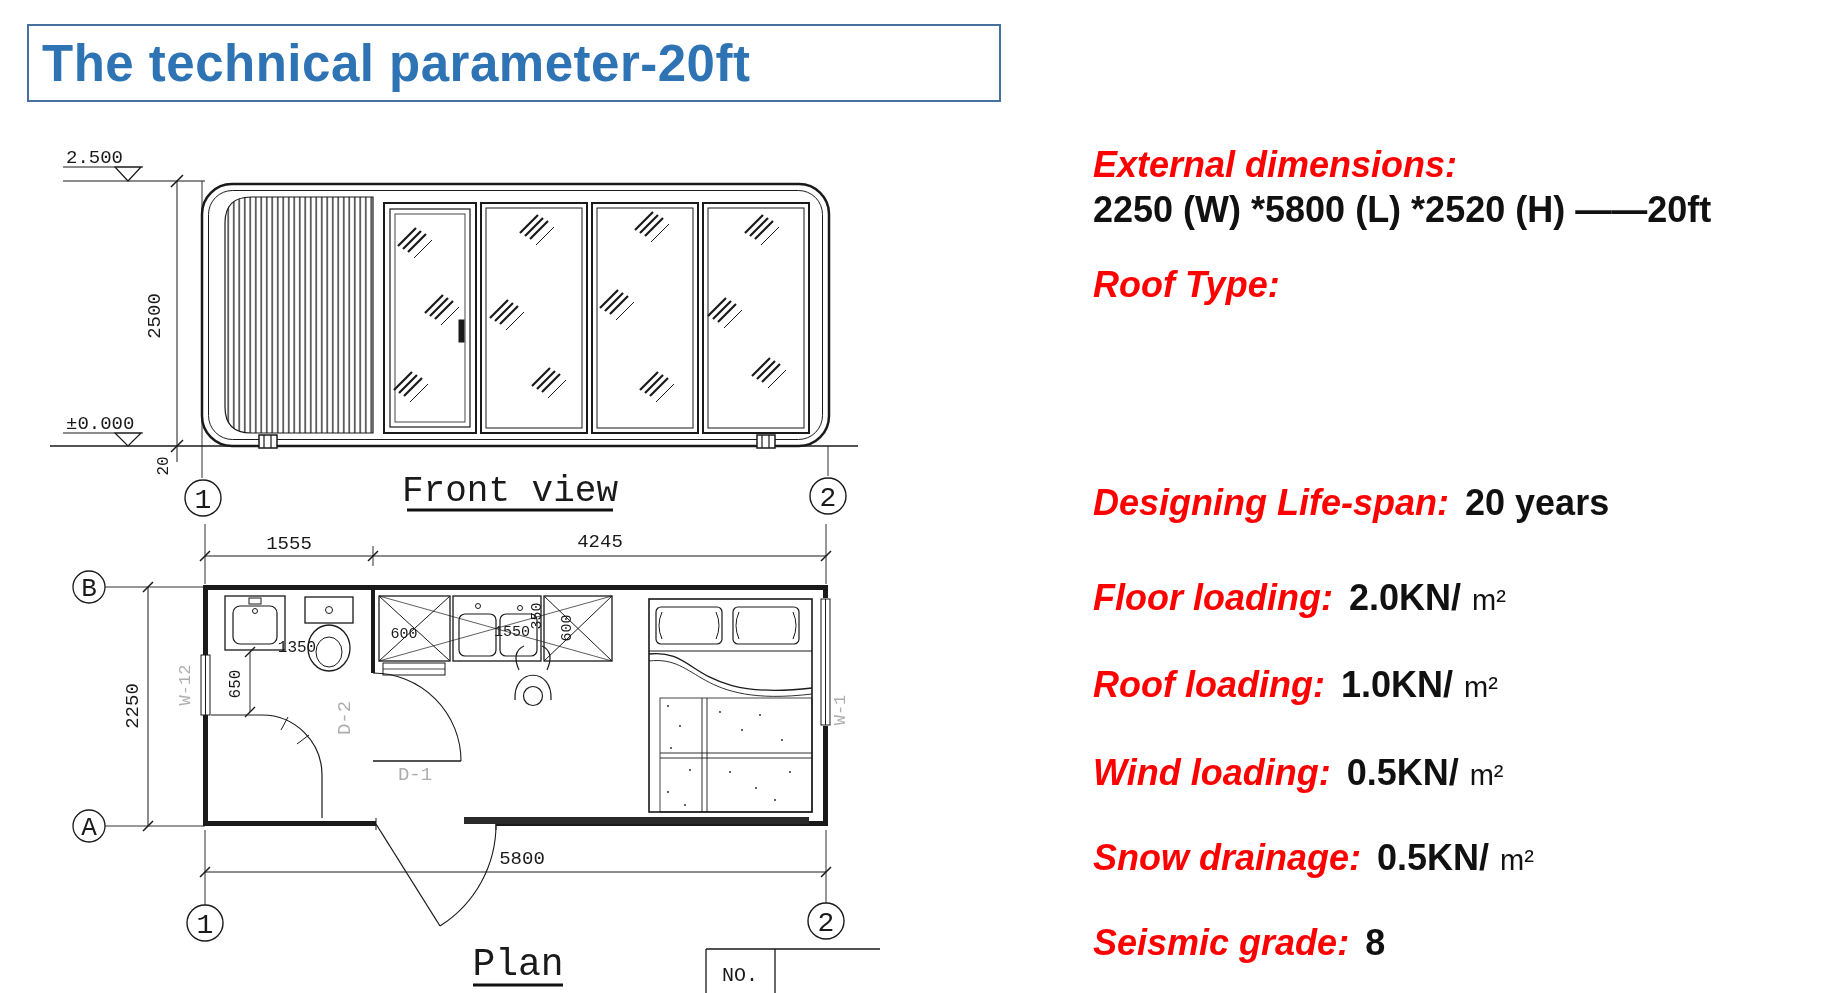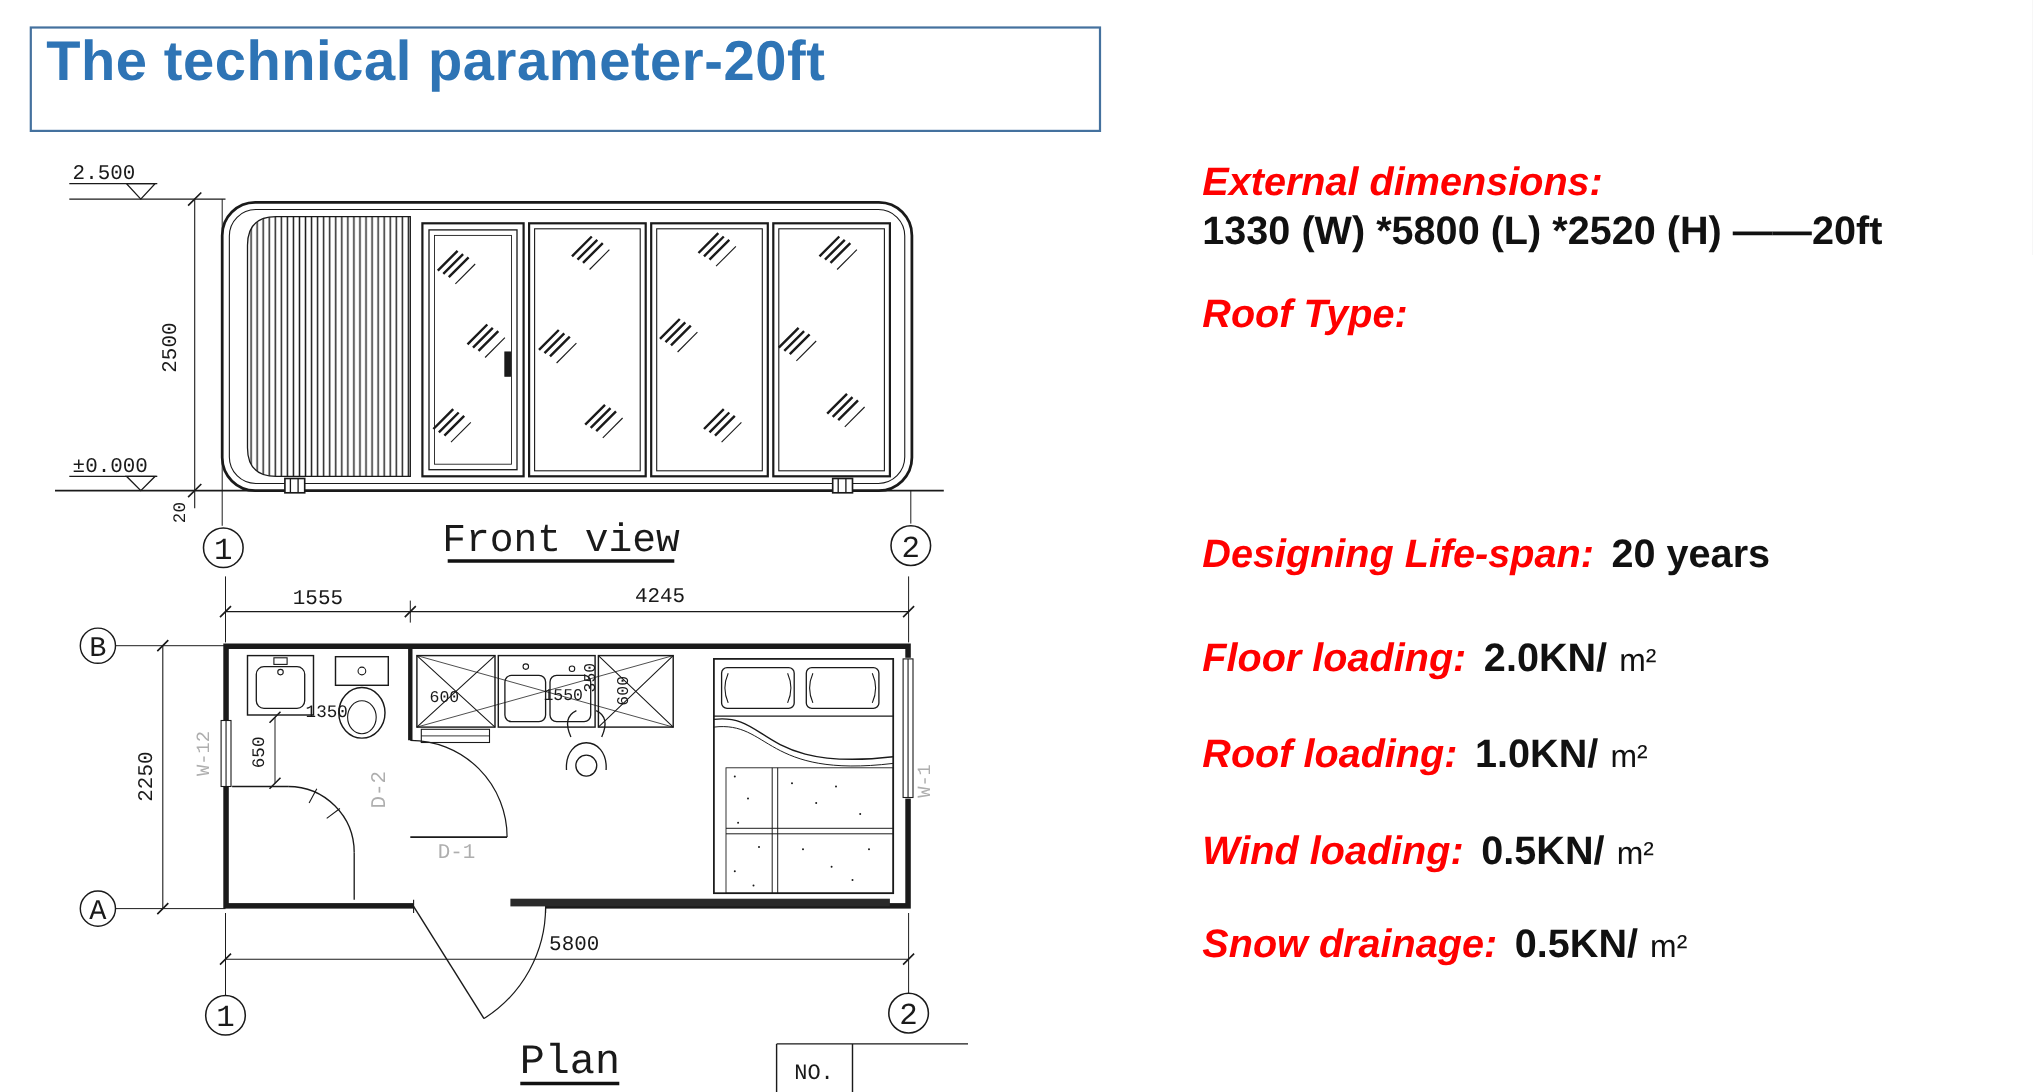--- a/index.html
+++ b/index.html
@@ -1,20 +1,20 @@
 <!DOCTYPE html>
 <html><head>
 <meta charset="utf-8">
 <style>
   html,body{margin:0;padding:0;background:#e8e8e8;}
   .page{position:relative;width:1848px;height:993px;background:#ffffff;overflow:hidden;
         font-family:"Liberation Sans", sans-serif;}
   
-  .title-box{position:absolute;left:27px;top:24px;width:974px;height:96px;
-             border:2.5px solid #44719e;display:flex;align-items:flex-start;padding-left:13px;box-sizing:border-box;}
+  .title-box{position:absolute;left:27px;top:24px;width:974px;height:78px;
+             border:2.5px solid #44719e;display:flex;align-items:center;padding-left:13px;box-sizing:border-box;}
   .title-box span{font-size:51px;font-weight:bold;color:#2E74B5;letter-spacing:0.5px;white-space:nowrap;}
   
   svg{position:absolute;}
   svg.front{left:40px;top:140px;}
   svg.plan{left:40px;top:520px;}
   svg text{font-family:"Liberation Mono", monospace;fill:#1a1a1a;}
   svg text.grey{fill:#aeaeae;}
   
   .spec-line{position:absolute;left:1093px;font-size:36px;font-weight:bold;white-space:nowrap;line-height:1.1;}
   .spec-label{color:#FF0000;font-style:italic;}
@@ -287,21 +287,21 @@
     <g stroke="#1a1a1a" fill="none">
       <path d="M706,949 H880 M706,949 V993 M775,949 V993" stroke-width="1.3"></path>
     </g>
     <text x="740" y="981" font-size="20" text-anchor="middle">NO.</text>
   </svg>
 
   <div class="spec-line" style="top:145px">
     <span class="spec-label">External dimensions:</span>
   </div>
   <div class="spec-line" style="top:190px">
-    <span class="spec-value">1330 (W) *5800 (L) *2520 (H) ——20ft</span>
+    <span class="spec-value">2250 (W) *5800 (L) *2520 (H) ——20ft</span>
   </div>
 
   <div class="spec-line" style="top:265px">
     <span class="spec-label">Roof Type:</span>
   </div>
 
 
   <div class="spec-line" style="top:483px">
     <span class="spec-label">Designing Life-span:</span><span class="spec-value gap">20 years</span>
   </div>
@@ -315,14 +315,17 @@
   </div>
 
   <div class="spec-line" style="top:753px">
     <span class="spec-label">Wind loading:</span><span class="spec-value gap">0.5KN/</span><span class="unit">m²</span>
   </div>
 
   <div class="spec-line" style="top:838px">
     <span class="spec-label">Snow drainage:</span><span class="spec-value gap">0.5KN/</span><span class="unit">m²</span>
   </div>
 
+  <div class="spec-line" style="top:923px">
+    <span class="spec-label">Seismic grade:</span><span class="spec-value gap">8</span>
+  </div>
 
 </div>
 
 </body></html>

